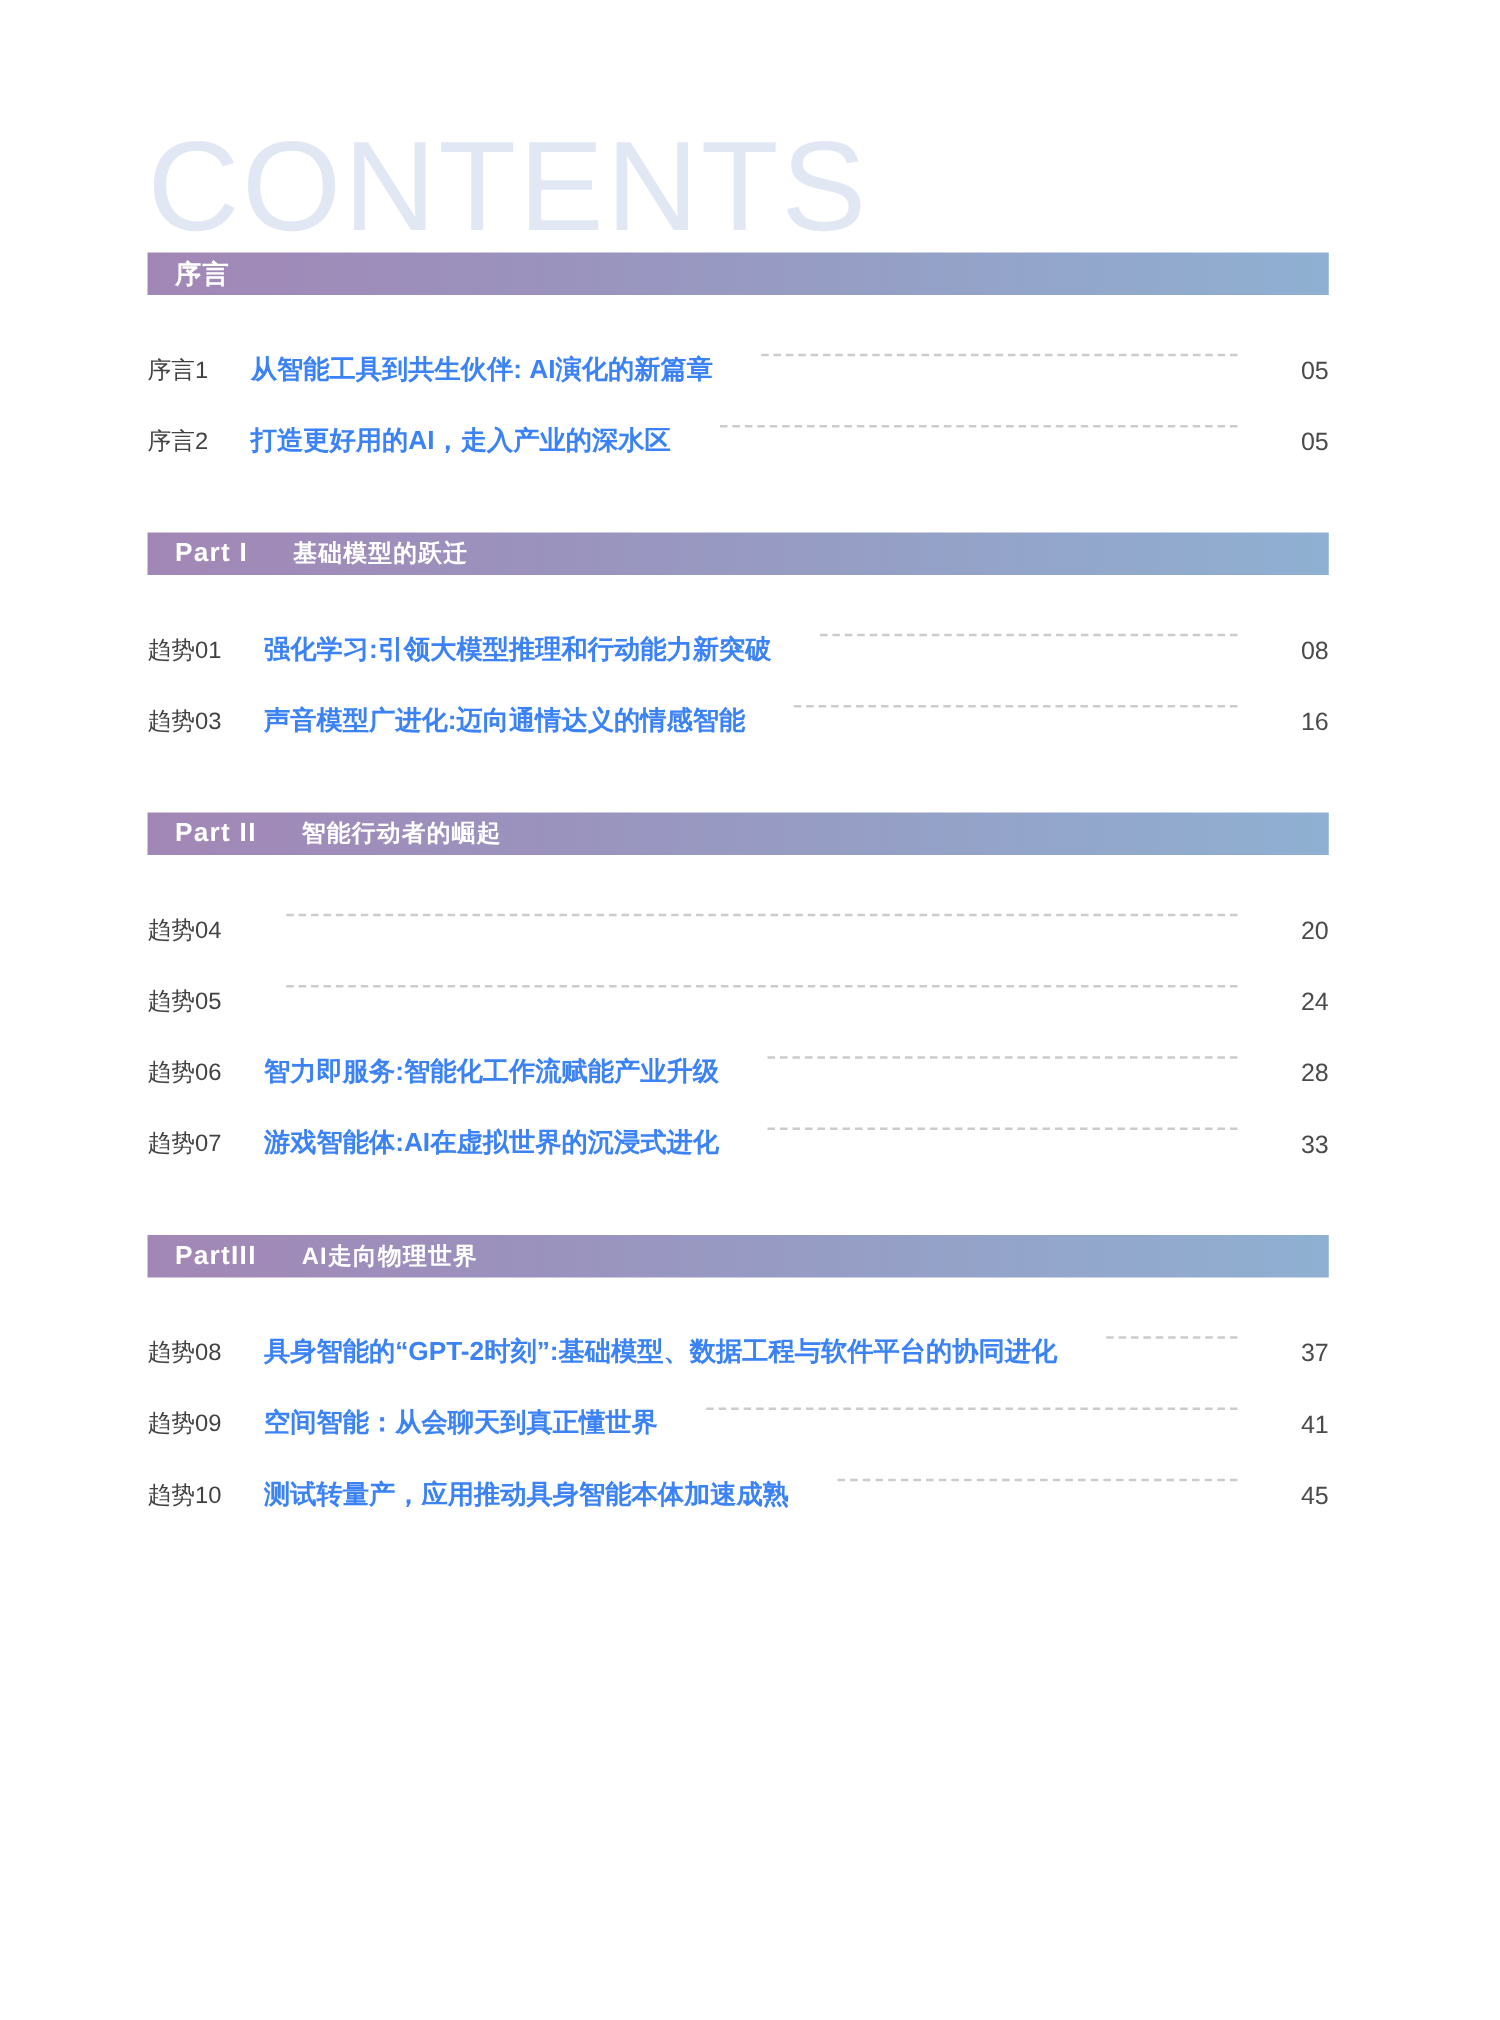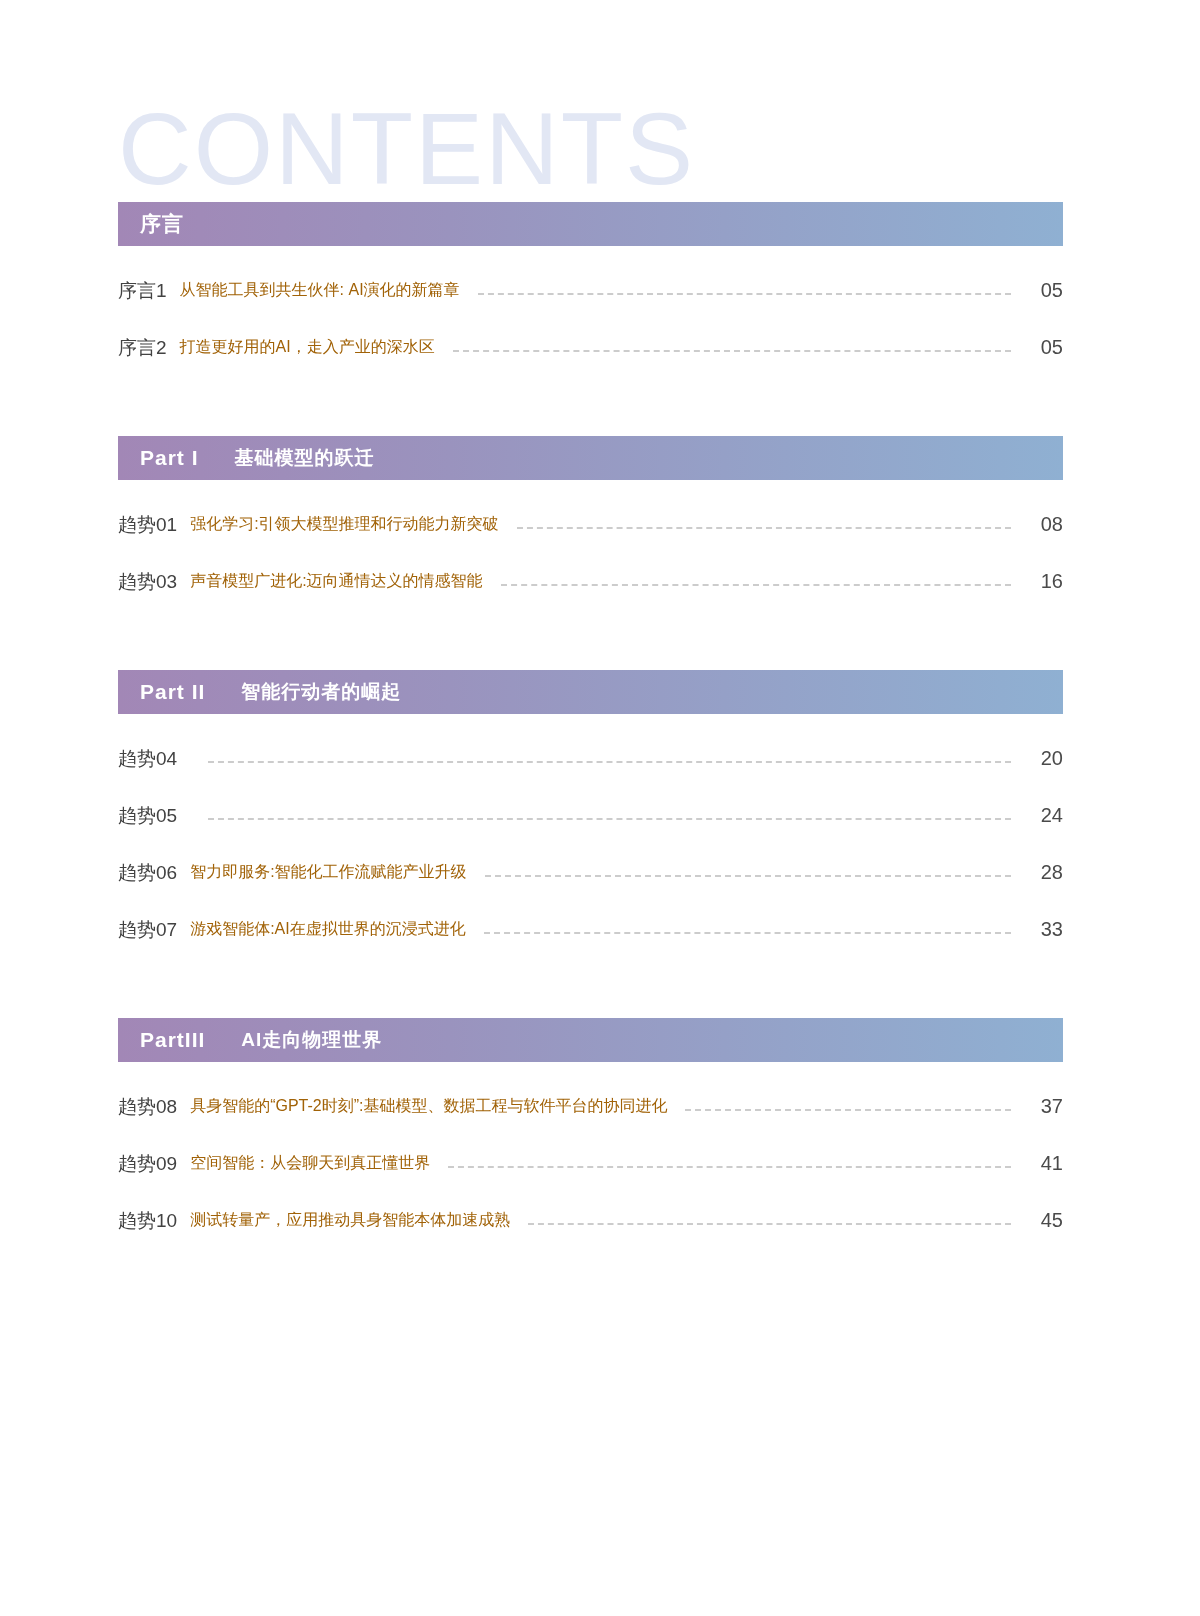--- a/index.html
+++ b/index.html
@@ -42,21 +42,21 @@
     font-size: 78px;
     font-weight: 700;
     color: #3b3b3b;
     letter-spacing: 4px;
     line-height: 1.1;
   }
 
   
   .section { margin-bottom: 60px; }
   .section-bar {
-    height: 44px;
+    height: 34px;
     display: flex;
     align-items: center;
     gap: 36px;
     padding-left: 22px;
     background: linear-gradient(90deg, #a287b6 0%, #9a93be 35%, #8fb0d2 100%);
     color: #ffffff;
   }
   .section-bar .bar-prefix {
     font-size: 21px;
     font-weight: 700;
@@ -64,33 +64,34 @@
   }
   .section-bar .bar-title {
     font-size: 19px;
     font-weight: 700;
     letter-spacing: 1px;
   }
   .rows { margin-top: 16px; }
   .row {
     height: 57px;
     display: flex;
-    align-items: center;
+    align-items: flex-end;
+    gap: 21px;
   }
   .prefix {
     font-size: 19px;
     font-weight: 400;
     color: #424242;
     margin-right: 13px;
     white-space: nowrap;
   }
   .title {
-    font-size: 16px;
-    font-weight: 400;
-    color: #a16207;
+    font-size: 21px;
+    font-weight: 700;
+    color: #3b82f6;
     white-space: nowrap;
   }
   .leader {
     flex: 1;
     margin: 0 18px;
     height: 0;
     border-bottom: 2px dashed #cccccc;
     align-self: center;
     transform: translateY(3px);
     min-width: 20px;

